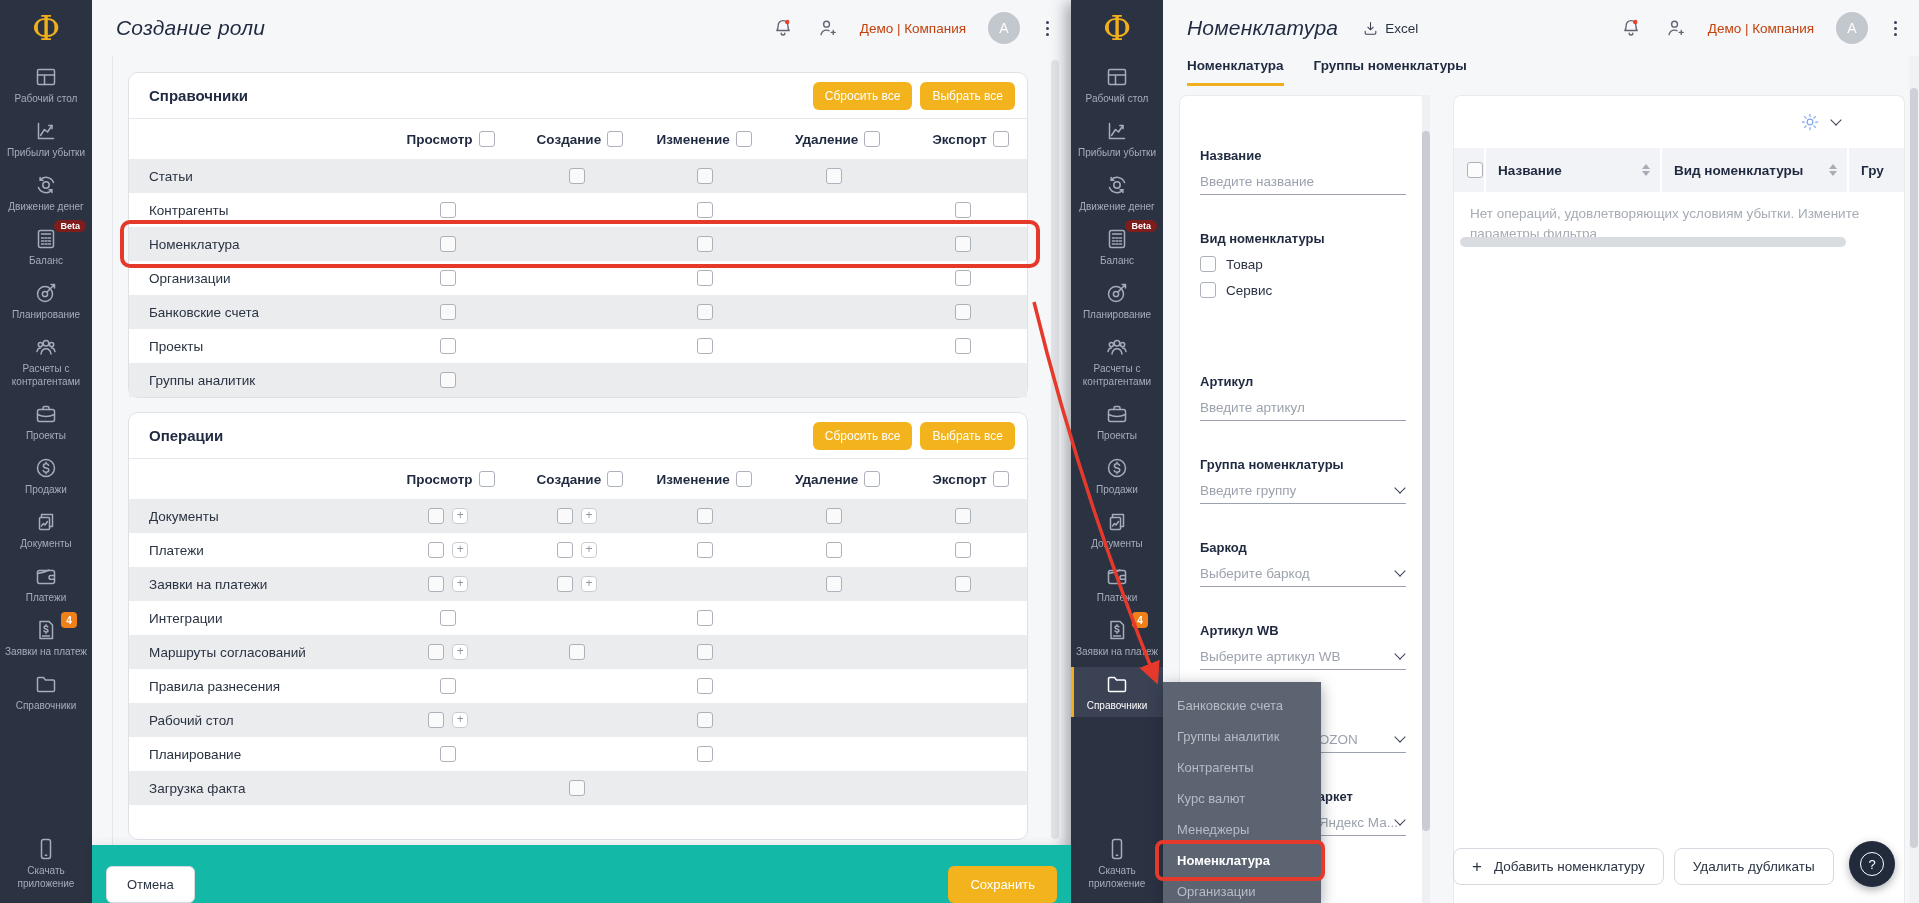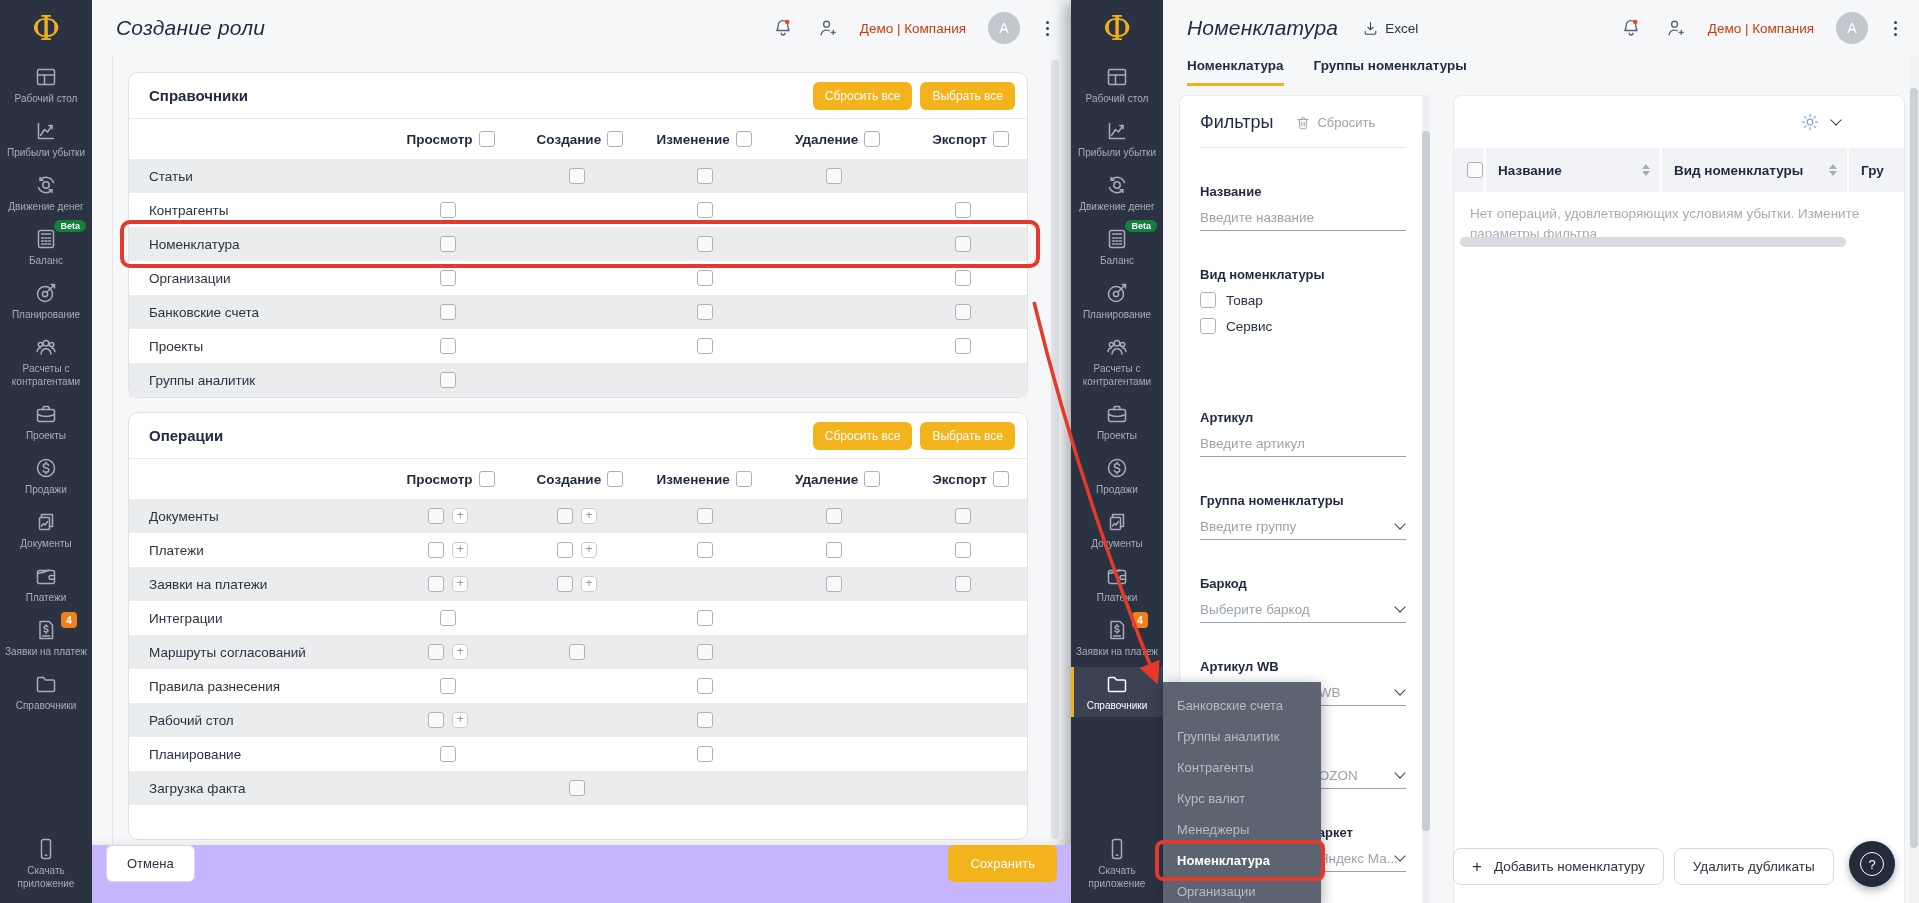--- a/index.html
+++ b/index.html
@@ -19,21 +19,21 @@
     font-family:"DejaVu Serif",serif; font-size:34px; color:#F0B01E; width:100%; flex:none; cursor:pointer; }
   .sb-items { display:flex; flex-direction:column; width:100%; gap:4px; padding-top:4px; }
   .sb-item { width:100%; display:flex; flex-direction:column; align-items:center; padding:5px 2px;
     color:#A6ACB9; cursor:pointer; position:relative; }
   .sb-item.active { background:#3A4254; color:#FFFFFF; }
   .sb-item.active::before { content:""; position:absolute; left:0; top:0; bottom:0; width:3px; background:#F0B01E; }
   .sb-iconwrap { position:relative; width:24px; height:24px; margin-bottom:3px; }
   .sb-iconwrap svg, .icon svg { width:100%; height:100%; display:block;
     fill:none; stroke:currentColor; stroke-width:1.5; stroke-linecap:round; stroke-linejoin:round; }
   .sb-label { font-size:10px; line-height:1.3; text-align:center; }
-  .badge-beta { position:absolute; top:-7px; right:-28px; background:#15803d; color:#fff;
+  .badge-beta { position:absolute; top:-7px; right:-28px; background:#7f1d1d; color:#fff;
     font-size:9px; font-weight:700; padding:1px 6px; border-radius:8px; }
   .badge-count { position:absolute; top:-6px; right:-19px; background:#F08019; color:#fff;
     font-size:10px; font-weight:700; width:16px; height:16px; border-radius:4px;
     display:flex; align-items:center; justify-content:center; }
   .sb-download { margin-top:auto; margin-bottom:8px;justify-content:space-between; }
 
   
   .content { position:absolute; left:92px; top:0; right:0; bottom:0; }
   .app-header { position:absolute; top:0; left:0; right:0; height:56px; display:flex;
     align-items:center; padding:0 18px 0 24px; }
@@ -64,22 +64,22 @@
   .cb { width:16px; height:16px; border:1px solid #ADB2BA; border-radius:3px;
     background:rgba(255,255,255,.75); flex:none; cursor:pointer; }
   .t-row { display:grid; grid-template-columns:255px repeat(5,128.6px); height:34px; align-items:center; position:relative; }
   .t-row:nth-child(odd) { background:#EBECEE; }
   .row-name { font-size:13.5px; color:#2A3342; padding-left:20px; }
   .cellwrap { display:flex; align-items:center; justify-content:center; gap:8px; }
   .plusbtn { width:16px; height:16px; border:1px solid #C9CDD3; border-radius:4px; background:#fff;
     color:#9197A1; font-size:12px; line-height:13px; text-align:center; cursor:pointer; }
   .row-redbox { position:absolute; left:-9px; right:-13px; top:-7px; bottom:-7px;
     border:4px solid #E53A2B; border-radius:10px; z-index:6; pointer-events:none; }
-  .left-footer { position:absolute; left:0; right:0; bottom:0; height:58px; background:#c4b5fd;
-    box-shadow:0 -2px 8px rgba(40,45,60,.08); display:flex; align-items:flex-start; padding:0 14px; z-index:10; }
+  .left-footer { position:absolute; left:0; right:0; bottom:0; height:58px; background:#14b8a6;
+    box-shadow:0 -2px 8px rgba(40,45,60,.08); display:flex; align-items:flex-end; padding:0 14px; z-index:10; }
   .btn-outline { background:#fff; border:1px solid #D6DAE0; border-radius:6px; color:#2A3342;
     font-size:13px; padding:10px 20px; cursor:pointer; font-family:inherit; }
   .btn-save { margin-left:auto; background:#F2B31C; border:none; border-radius:6px; color:#fff;
     font-size:13px; padding:11px 22px; cursor:pointer; font-family:inherit; }
 
   
   .excel-link { display:flex; align-items:center; gap:6px; margin-left:24px; cursor:pointer; }
   .excel-link .hicon { width:17px; height:17px; color:#3A4254; }
   .excel-label { font-size:13.5px; color:#2A3342; }
   .tabs { position:absolute; top:52px; left:0; right:0; height:34px; display:flex; gap:30px; padding:0 24px; }
@@ -798,32 +798,20 @@
             </span>
         </div>
       </header>
 
       <nav class="tabs" id="right-tabs">
           <span class="tab active">Номенклатура</span>
           <span class="tab">Группы номенклатуры</span>
         </nav>
 
       <div class="filters-card">
-        <div class="f-title-row">
-          <span class="f-title">Фильтры</span>
-          <span class="f-clear">
-            <span class="hicon icon">
-                <svg viewBox="0 0 24 24">
-                  <path d="M4.5 6.8h15M9.3 6.8V5.2a1 1 0 0 1 1-1h3.4a1 1 0 0 1 1 1v1.6M6.5 6.8l.8 12a2 2 0 0 0 2 1.9h5.4a2 2 0 0 0 2-1.9l.8-12"></path>
-                  <path d="M10.2 10.5v5.5M13.8 10.5v5.5"></path>
-                </svg>
-              </span>
-            <span>Сбросить</span>
-          </span>
-        </div>
         <div id="filter-fields">
             <div class="f-group">
               <div class="f-label">Название</div>
               <div class="f-input">
                 <span class="f-ph">Введите название</span>
               </div>
             </div>
             <div class="f-group cbgroup">
               <div class="f-label">Вид номенклатуры</div>
               <label class="f-check">

